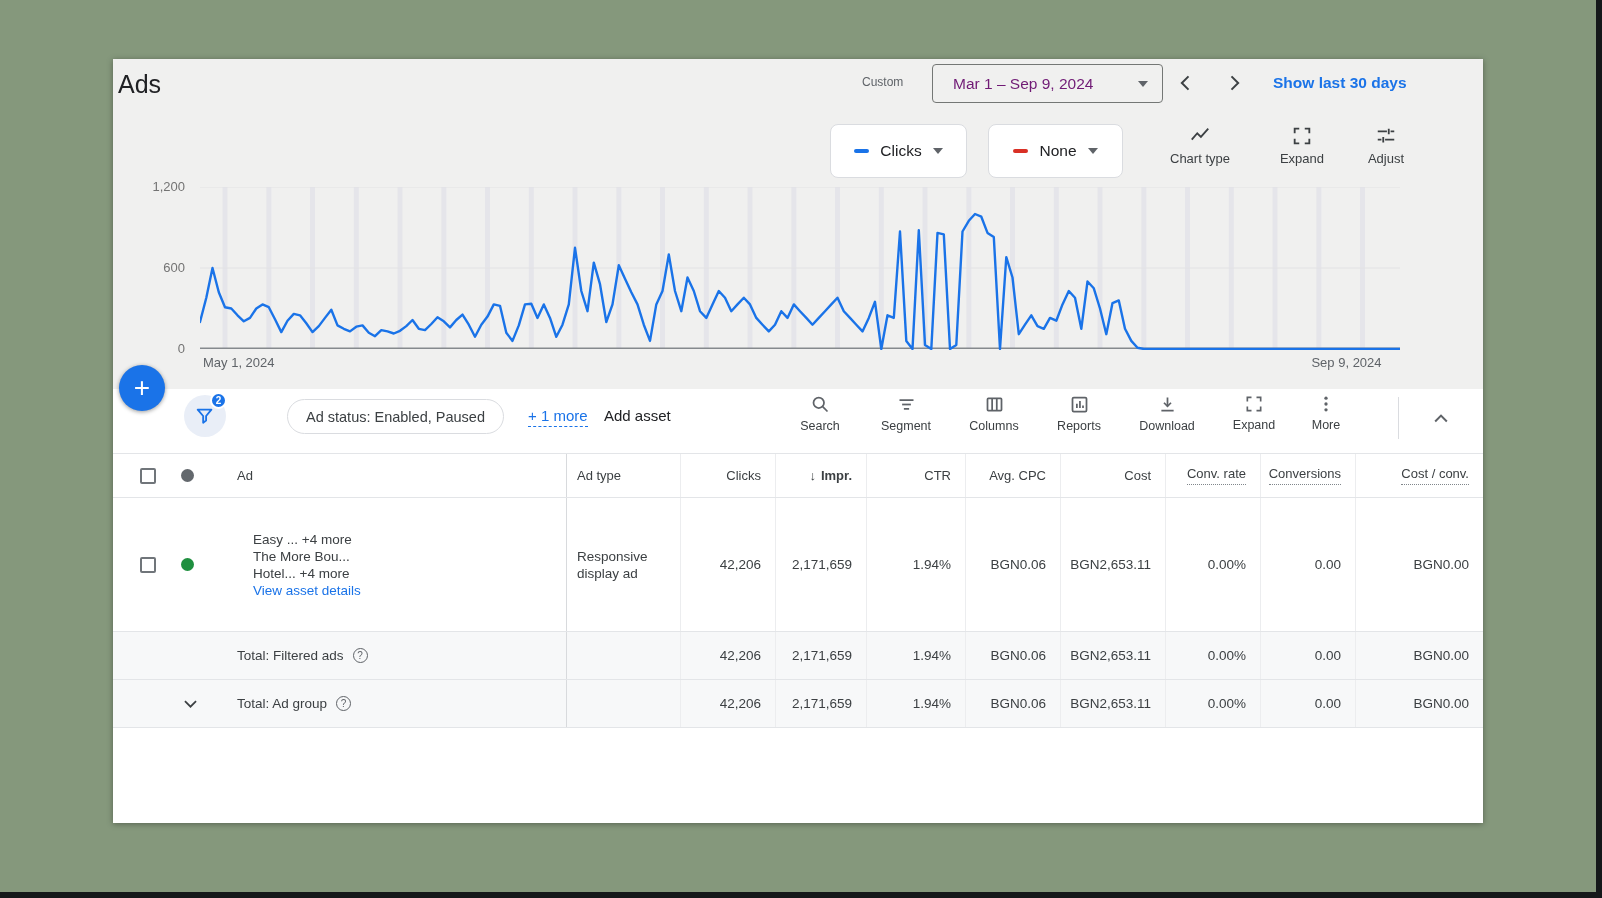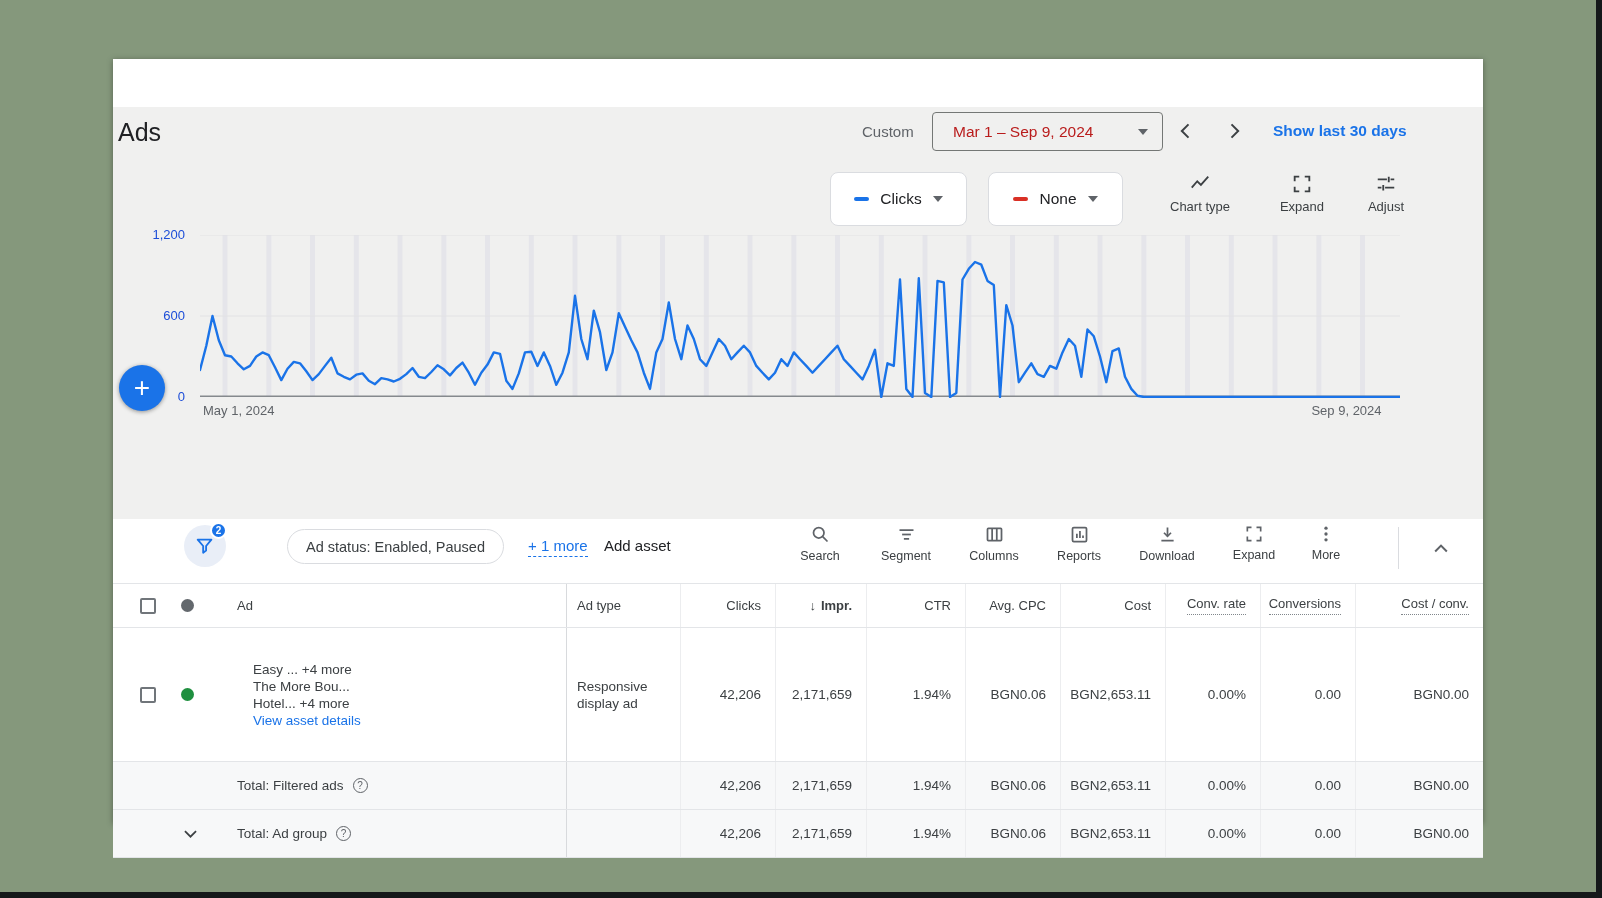--- a/index.html
+++ b/index.html
@@ -4,42 +4,42 @@
 <style>
   * { margin:0; padding:0; box-sizing:border-box; }
   body { font-family:"Liberation Sans", sans-serif; }
   .stage { position:relative; width:1602px; height:898px; background:#85987c; overflow:hidden; }
   .edge-right { position:absolute; right:0; top:0; width:6px; height:898px; background:#15181a; }
   .edge-bottom { position:absolute; left:0; bottom:0; width:1602px; height:6px; background:#15181a; }
 
   .panel { position:absolute; left:113px; top:59px; width:1370px; height:764px; background:#fff; box-shadow:0 1px 6px rgba(0,0,0,.35); }
 
   
-  .chart-section { position:relative; height:412px; background:#f0f0ef;margin-top:48px; }
+  .chart-section { position:relative; height:330px; background:#f0f0ef; }
   .page-title { position:absolute; left:5px; top:11px; font-size:25px; color:#202124; }
-  .range-type { position:absolute; left:749px; top:16px; font-size:15px; color:#5f6368; }
+  .range-type { position:absolute; left:749px; top:16px; font-size:12px; color:#5f6368; }
   .date-btn { position:absolute; left:819px; top:5px; width:231px; height:39px; background:transparent; border:1px solid #747775; border-radius:4px; display:flex; align-items:center; justify-content:space-between; padding:0 14px 0 20px; cursor:pointer; font-family:inherit; }
-  .date-btn span.txt { font-size:15.5px; color:#b91c1c; }
+  .date-btn span.txt { font-size:15.5px; color:#701a75; }
   .caret { width:0; height:0; border-left:5px solid transparent; border-right:5px solid transparent; border-top:6px solid #5f6368; }
   .nav-chevron { position:absolute; top:6px; width:36px; height:36px; background:transparent; border:none; cursor:pointer; display:flex; align-items:center; justify-content:center; }
   .nav-prev { left:1055px; } .nav-next { left:1103px; }
   .show-last { position:absolute; left:1160px; top:15px; font-size:15.5px; font-weight:bold; color:#1a73e8; text-decoration:none; cursor:pointer; }
 
   .metric-btn { position:absolute; top:65px; height:54px; background:#fff; border:1px solid #dadce0; border-radius:8px; display:flex; align-items:center; justify-content:center; gap:11px; cursor:pointer; font-family:inherit; }
   .metric-primary { left:717px; width:137px; }
   .metric-secondary { left:875px; width:135px; }
   .dash { width:15px; height:4.5px; border-radius:2.5px; }
   .dash-blue { background:#1a73e8; } .dash-red { background:#d93025; }
   .metric-btn .lbl { font-size:15.5px; color:#202124; }
 
   .icon-btn { position:absolute; top:66px; width:90px; height:50px; background:transparent; border:none; cursor:pointer; display:flex; flex-direction:column; align-items:center; gap:4px; font-family:inherit; }
   .icon-btn .ilabel { font-size:13px; color:#3c4043; }
   .btn-charttype { left:1042px; } .btn-expand-chart { left:1144px; } .btn-adjust { left:1228px; }
 
-  .ytick { position:absolute; left:8px; width:64px; text-align:right; font-size:13px; color:#1d4ed8; line-height:18px; }
+  .ytick { position:absolute; left:8px; width:64px; text-align:right; font-size:13px; color:#737373; line-height:18px; }
   .yt-1200 { top:119px; } .yt-600 { top:200px; } .yt-0 { top:281px; }
   #chart-svg { position:absolute; left:87px; top:128px; }
   .xlabel { position:absolute; top:296px; font-size:13px; color:#5f6368; }
   .xl-left { left:90px; } .xl-right { left:1180px; width:107px; text-align:center; }
 
   
   .filter-bar { position:relative; height:64px; background:#fff; }
   .funnel-wrap { position:absolute; left:71px; top:6px; width:42px; height:42px; border-radius:50%; background:#e9eef7; display:flex; align-items:center; justify-content:center; cursor:pointer; }
   .funnel-badge { position:absolute; right:-1px; top:-3px; width:17px; height:17px; border-radius:50%; background:#1a73e8; border:2px solid #fff; color:#fff; font-size:10px; font-weight:bold; display:flex; align-items:center; justify-content:center; }
   .chip { position:absolute; left:174px; top:10px; height:35px; border:1px solid #dadce0; border-radius:18px; padding:0 18px; font-size:14.5px; color:#3c4043; display:flex; align-items:center; background:#fff; cursor:pointer; }

